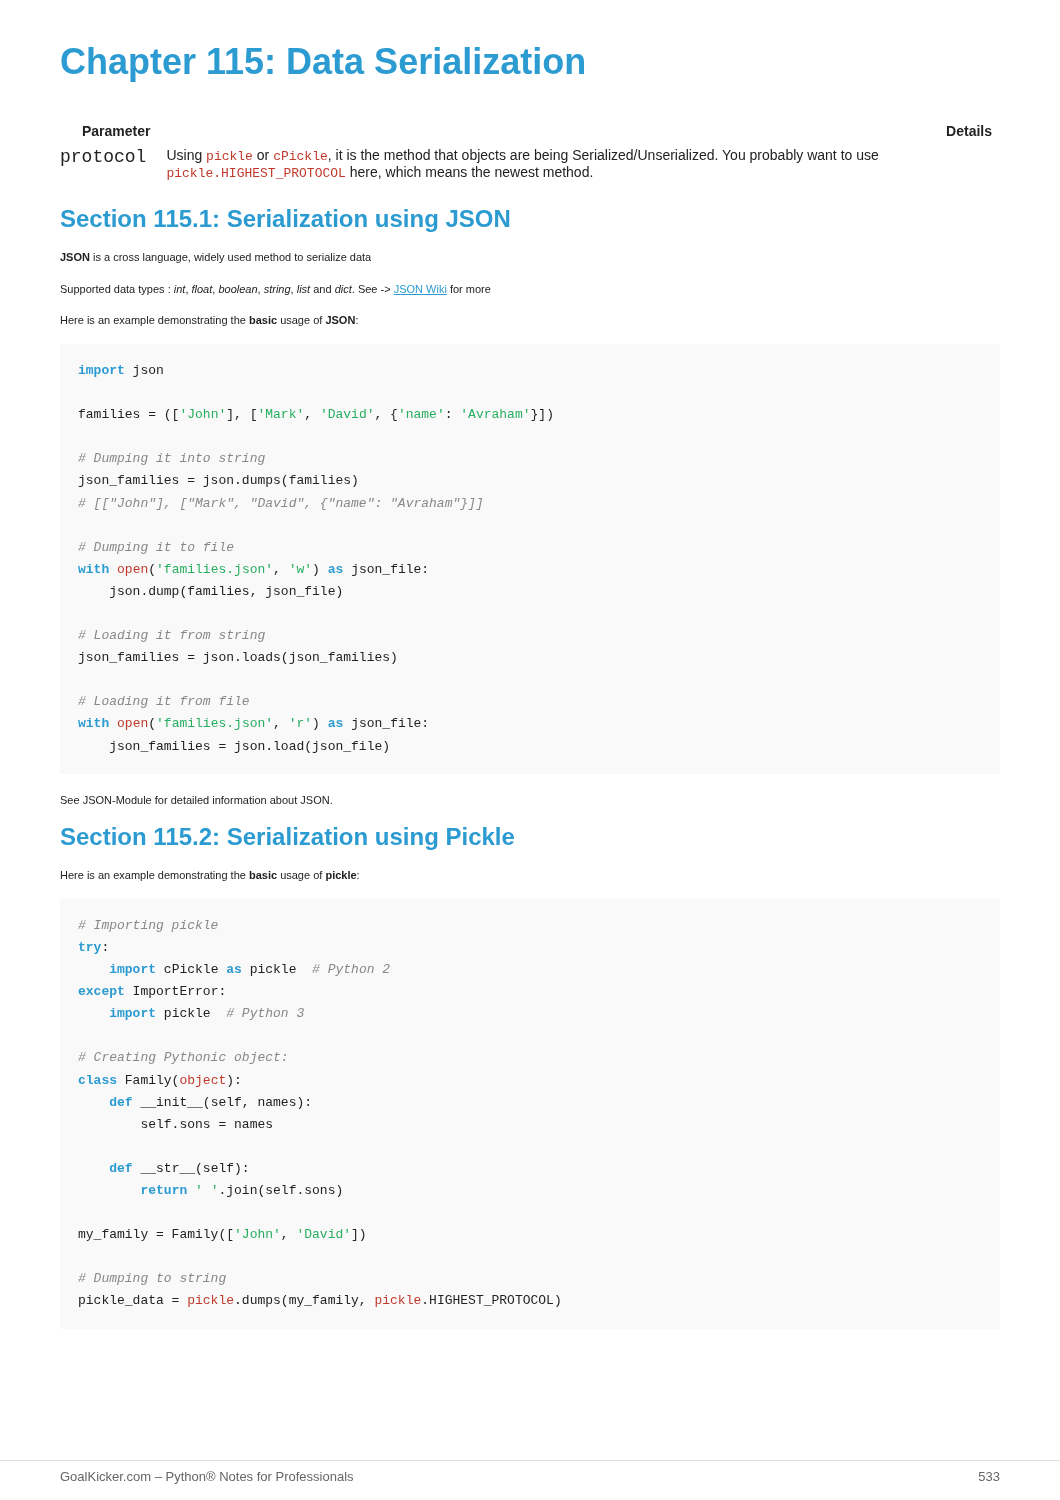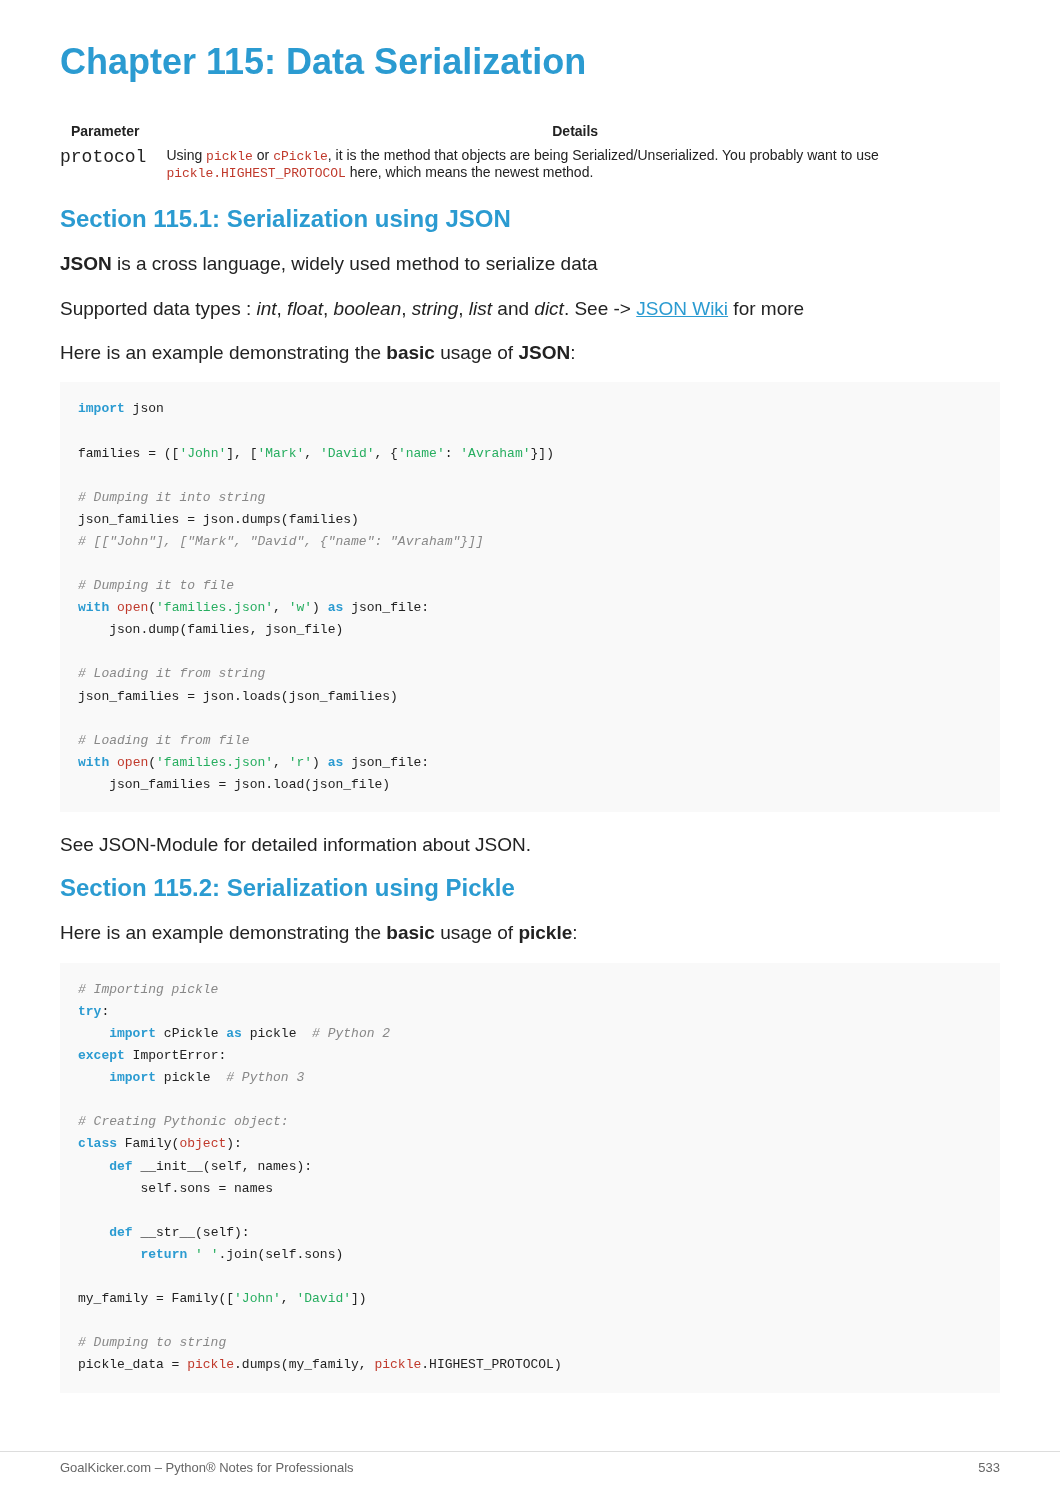--- a/index.html
+++ b/index.html
@@ -28,21 +28,21 @@
       color: #2b9bd1;
       margin-top: 12px;
       margin-bottom: 16px;
     }
     .param-table {
       width: 100%;
       border-collapse: collapse;
       margin-bottom: 20px;
     }
     .param-table th {
-      text-align: center;
+      text-align: right;
       font-weight: bold;
       font-family: Arial, sans-serif;
       font-size: 14px;
       padding: 4px 8px 4px 0;
       vertical-align: top;
     }
     .param-table td {
       padding: 4px 8px;
       font-family: Arial, sans-serif;
       font-size: 14px;
@@ -59,21 +59,21 @@
       font-family: 'Courier New', monospace;
       font-size: 13px;
       color: #c0392b;
     }
     .link-blue {
       color: #2b9bd1;
       text-decoration: underline;
     }
     p {
       font-family: Arial, sans-serif;
-      font-size: 19px;
+      font-size: 11px;
       line-height: 1.6;
       margin-bottom: 14px;
     }
     p strong {
       font-weight: bold;
     }
     .code-block {
       background: #f9f9f9;
       border: none;
       font-family: 'Courier New', monospace;
@@ -83,21 +83,21 @@
       margin-bottom: 18px;
       white-space: pre;
       color: #222;
     }
     .kw { color: #2b9bd1; font-weight: bold; }
     .kw2 { color: #c0392b; font-weight: normal; }
     .cm { color: #888; font-style: italic; }
     .str { color: #27ae60; }
     .footer {
       position: absolute;
-      bottom: 25px;
+      bottom: 16px;
       left: 0;
       right: 0;
       padding: 0 60px;
       display: flex;
       justify-content: space-between;
       font-family: Arial, sans-serif;
       font-size: 13px;
       color: #666;
       border-top: 1px solid #ddd;
       padding-top: 8px;

